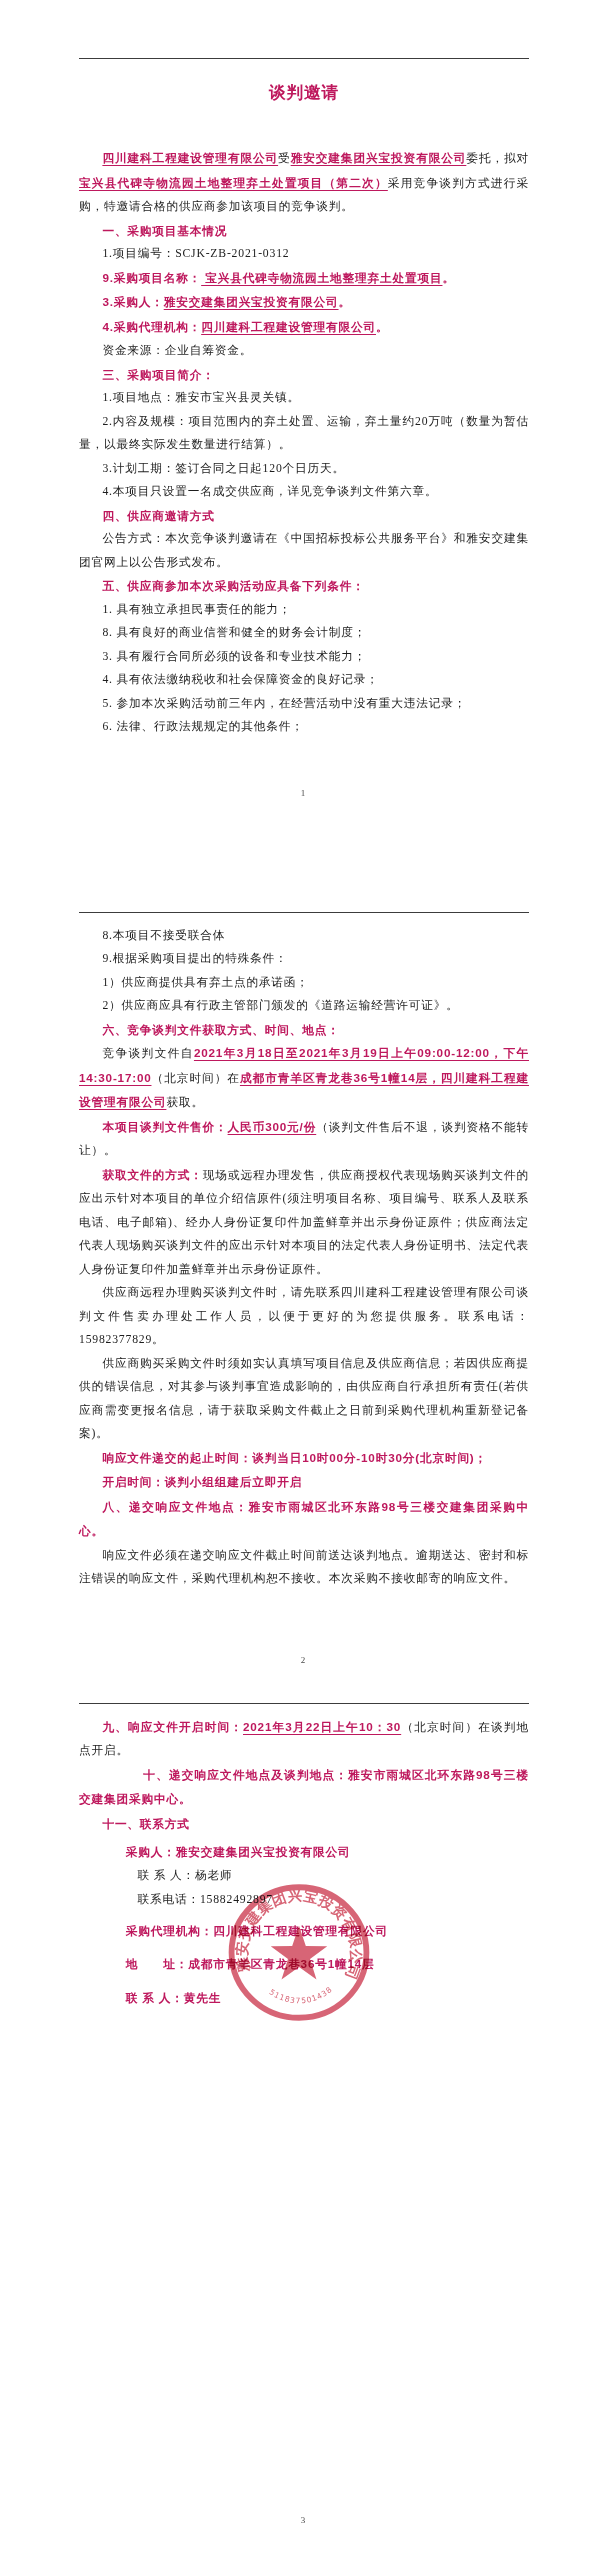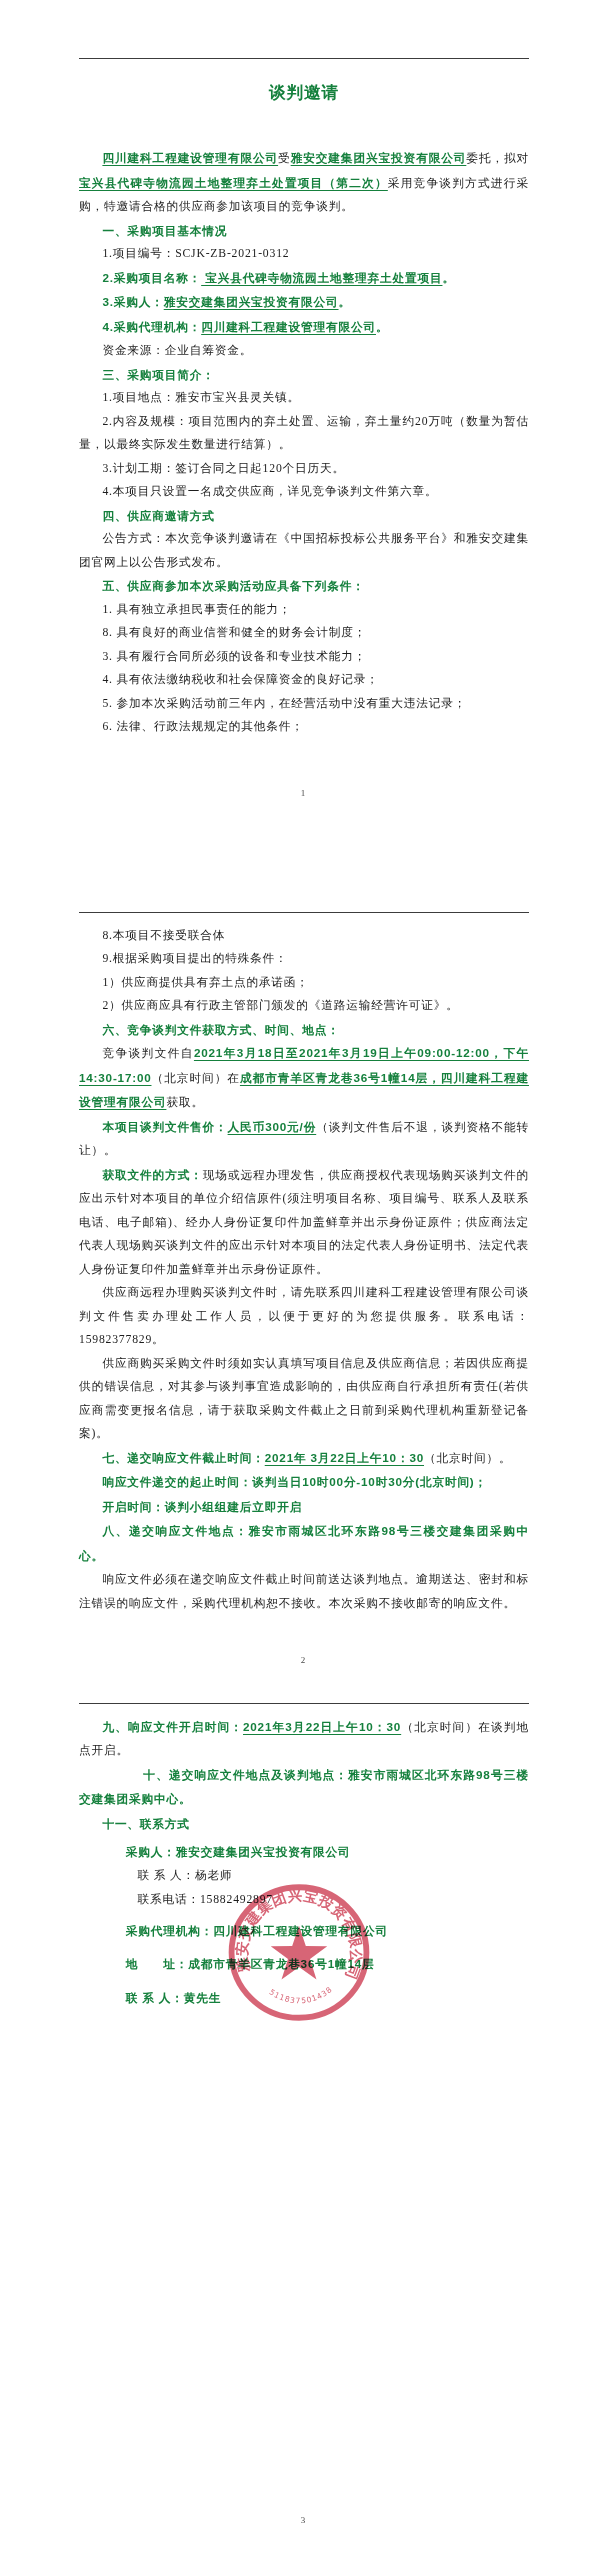--- a/index.html
+++ b/index.html
@@ -18,21 +18,21 @@
   .blk {
     font-size:11.7px; line-height:23.5px; letter-spacing:0.8px;
     text-align:justify;
   }
   .blk.title {
     text-align:center; font-size:16.7px; line-height:32px;
     font-weight:700; margin:7.6px 0 6px;
     font-family:"Liberation Sans","DejaVu Sans",sans-serif;
   }
   .blk.h { font-weight:700; font-family:"Liberation Sans","DejaVu Sans",sans-serif; color:#000; }
-  span.b { font-weight:700; font-family:"Liberation Sans","DejaVu Sans",sans-serif; color:#15803d; }
+  span.b { font-weight:700; font-family:"Liberation Sans","DejaVu Sans",sans-serif; color:#be185d; }
   span.u { text-decoration:underline; text-underline-offset:3px; }
 
   .pageno {
     position:absolute; left:0; width:100%; text-align:center;
     font-size:9px; color:#4a4a4a; letter-spacing:0;
   }
 
   .stamp {
     position:absolute; left:224px; top:1880px;
     width:150px; height:145px;
@@ -55,21 +55,21 @@
 
 <div class="canvas">
 
   <section class="page" style="top:58px">
     <div class="rule"></div>
     <div class="page-body">
         <p class="blk title"><span class="b">谈判邀请</span></p>
         <p class="blk p" style="text-indent: 2em; margin-top: 37px;"><span class="b u">四川建科工程建设管理有限公司</span><span>受</span><span class="b u">雅安交建集团兴宝投资有限公司</span><span>委托，拟对 </span><span class="b u">宝兴县代碑寺物流园土地整理弃土处置项目（第二次）</span><span>采用竞争谈判方式进行采购，特邀请合格的供应商参加该项目的竞争谈判。</span></p>
         <p class="blk h" style="text-indent: 2em;"><span class="b">一、采购项目基本情况</span></p>
         <p class="blk p" style="text-indent: 2em;"><span>1.项目编号：SCJK-ZB-2021-0312</span></p>
-        <p class="blk p" style="text-indent: 2em;"><span class="b">2.采购项目名称：</span><span class="b u"> 宝兴县代碑寺物流园土地整理弃土处置项目</span><span class="b">。</span></p>
+        <p class="blk p" style="text-indent: 2em;"><span class="b">9.采购项目名称：</span><span class="b u"> 宝兴县代碑寺物流园土地整理弃土处置项目</span><span class="b">。</span></p>
         <p class="blk p" style="text-indent: 2em;"><span class="b">3.采购人：</span><span class="b u">雅安交建集团兴宝投资有限公司</span><span class="b">。</span></p>
         <p class="blk p" style="text-indent: 2em;"><span class="b">4.采购代理机构：</span><span class="b u">四川建科工程建设管理有限公司</span><span class="b">。</span></p>
         <p class="blk p" style="text-indent: 2em;"><span>资金来源：企业自筹资金。</span></p>
         <p class="blk h" style="text-indent: 2em;"><span class="b">三、采购项目简介：</span></p>
         <p class="blk p" style="text-indent: 2em;"><span>1.项目地点：雅安市宝兴县灵关镇。</span></p>
         <p class="blk p" style="text-indent: 2em;"><span>2.内容及规模：项目范围内的弃土处置、运输，弃土量约20万吨（数量为暂估量，以最终实际发生数量进行结算）。</span></p>
         <p class="blk p" style="text-indent: 2em;"><span>3.计划工期：签订合同之日起120个日历天。</span></p>
         <p class="blk p" style="text-indent: 2em;"><span>4.本项目只设置一名成交供应商，详见竞争谈判文件第六章。</span></p>
         <p class="blk h" style="text-indent: 2em;"><span class="b">四、供应商邀请方式</span></p>
         <p class="blk p" style="text-indent: 2em;"><span>公告方式：本次竞争谈判邀请在《中国招标投标公共服务平台》和雅安交建集团官网上以公告形式发布。</span></p>
@@ -89,21 +89,20 @@
         <p class="blk p" style="text-indent: 2em;"><span>8.本项目不接受联合体</span></p>
         <p class="blk p" style="text-indent: 2em;"><span>9.根据采购项目提出的特殊条件：</span></p>
         <p class="blk p" style="text-indent: 2em;"><span>1）供应商提供具有弃土点的承诺函；</span></p>
         <p class="blk p" style="text-indent: 2em;"><span>2）供应商应具有行政主管部门颁发的《道路运输经营许可证》。</span></p>
         <p class="blk h" style="text-indent: 2em;"><span class="b">六、竞争谈判文件获取方式、时间、地点：</span></p>
         <p class="blk p" style="text-indent: 2em;"><span>竞争谈判文件自</span><span class="b u">2021年3月18日至2021年3月19日上午09:00-12:00，下午14:30-17:00</span><span>（北京时间）在</span><span class="b u">成都市青羊区青龙巷36号1幢14层，四川建科工程建设管理有限公司</span><span>获取。</span></p>
         <p class="blk p" style="text-indent: 2em;"><span class="b">本项目谈判文件售价：</span><span class="b u">人民币300元/份</span><span>（谈判文件售后不退，谈判资格不能转让）。</span></p>
         <p class="blk p" style="text-indent: 2em;"><span class="b">获取文件的方式：</span><span>现场或远程办理发售，供应商授权代表现场购买谈判文件的应出示针对本项目的单位介绍信原件(须注明项目名称、项目编号、联系人及联系电话、电子邮箱)、经办人身份证复印件加盖鲜章并出示身份证原件；供应商法定代表人现场购买谈判文件的应出示针对本项目的法定代表人身份证明书、法定代表人身份证复印件加盖鲜章并出示身份证原件。</span></p>
         <p class="blk p" style="text-indent: 2em;"><span>供应商远程办理购买谈判文件时，请先联系四川建科工程建设管理有限公司谈判文件售卖办理处工作人员，以便于更好的为您提供服务。联系电话：15982377829。</span></p>
         <p class="blk p" style="text-indent: 2em;"><span>供应商购买采购文件时须如实认真填写项目信息及供应商信息；若因供应商提供的错误信息，对其参与谈判事宜造成影响的，由供应商自行承担所有责任(若供应商需变更报名信息，请于获取采购文件截止之日前到采购代理机构重新登记备案)。</span></p>
-        <p class="blk p" style="text-indent: 2em;"><span class="b">七、递交响应文件截止时间：</span><span class="b u">2021年 3月22日上午10：30</span><span>（北京时间）。</span></p>
         <p class="blk p" style="text-indent: 2em;"><span class="b">响应文件递交的起止时间：谈判当日10时00分-10时30分(北京时间)；</span></p>
         <p class="blk p" style="text-indent: 2em;"><span class="b">开启时间：谈判小组组建后立即开启</span></p>
         <p class="blk p" style="text-indent: 2em;"><span class="b">八、递交响应文件地点：雅安市雨城区北环东路98号三楼交建集团采购中心。</span></p>
         <p class="blk p" style="text-indent: 2em;"><span>响应文件必须在递交响应文件截止时间前送达谈判地点。逾期送达、密封和标注错误的响应文件，采购代理机构恕不接收。本次采购不接收邮寄的响应文件。</span></p>
       </div>
   </section>
 
   <section class="page" style="top:1703px">
     <div class="rule"></div>
     <div class="page-body">

